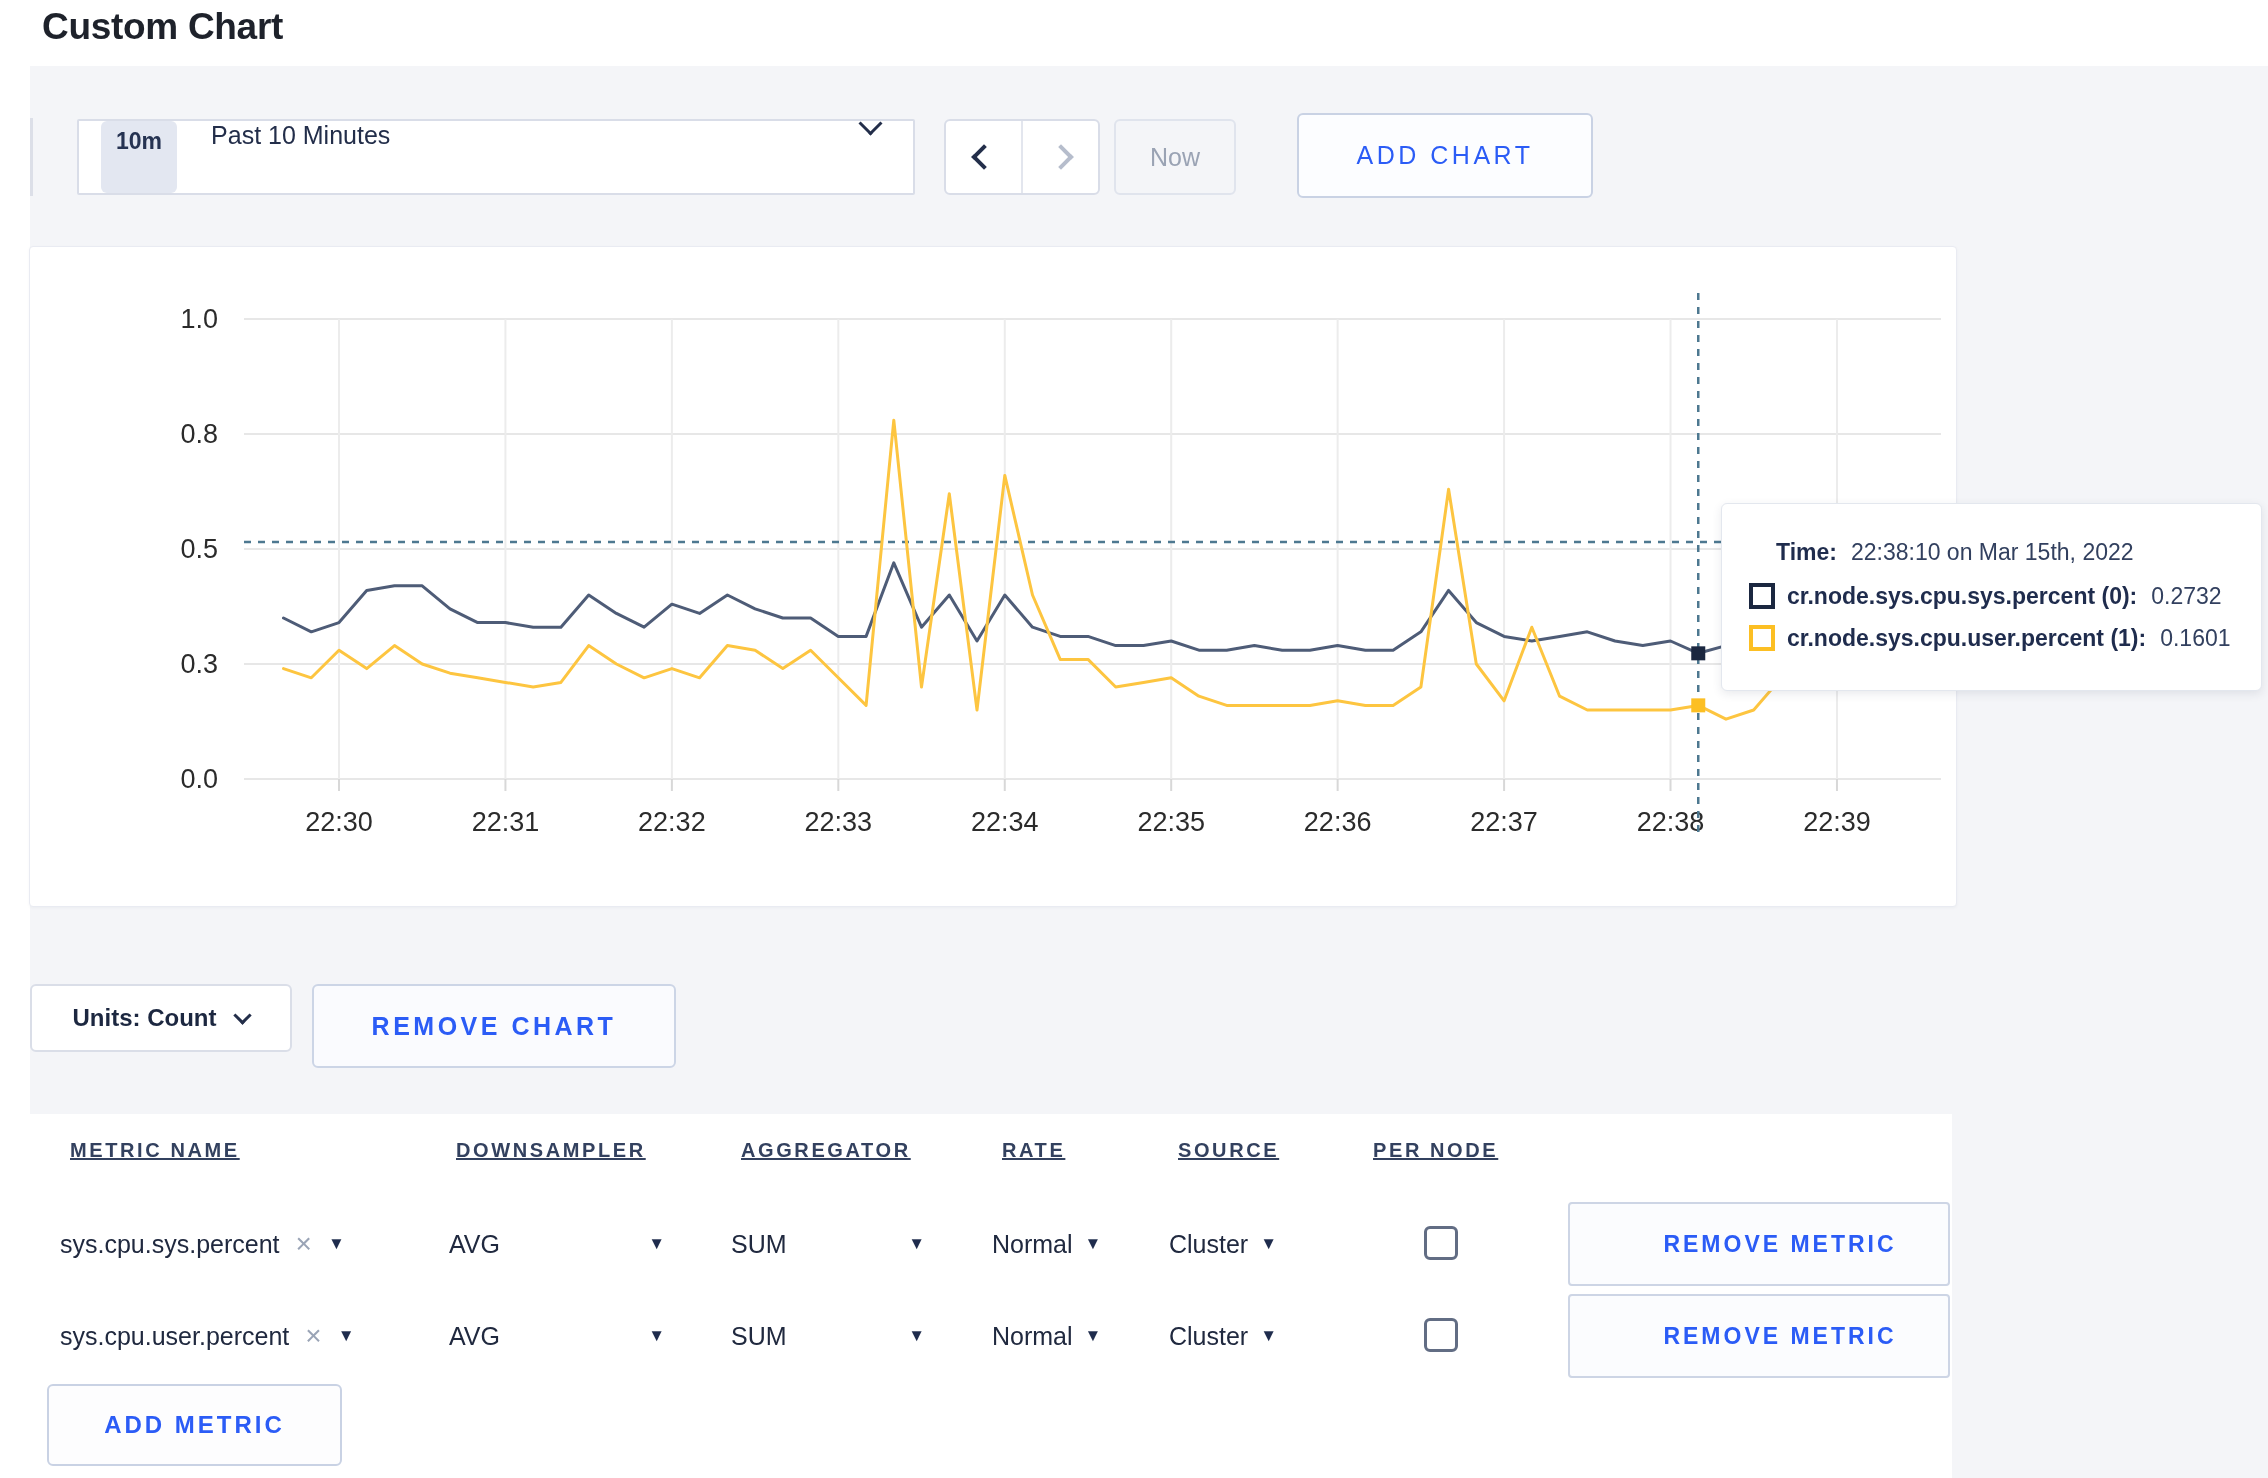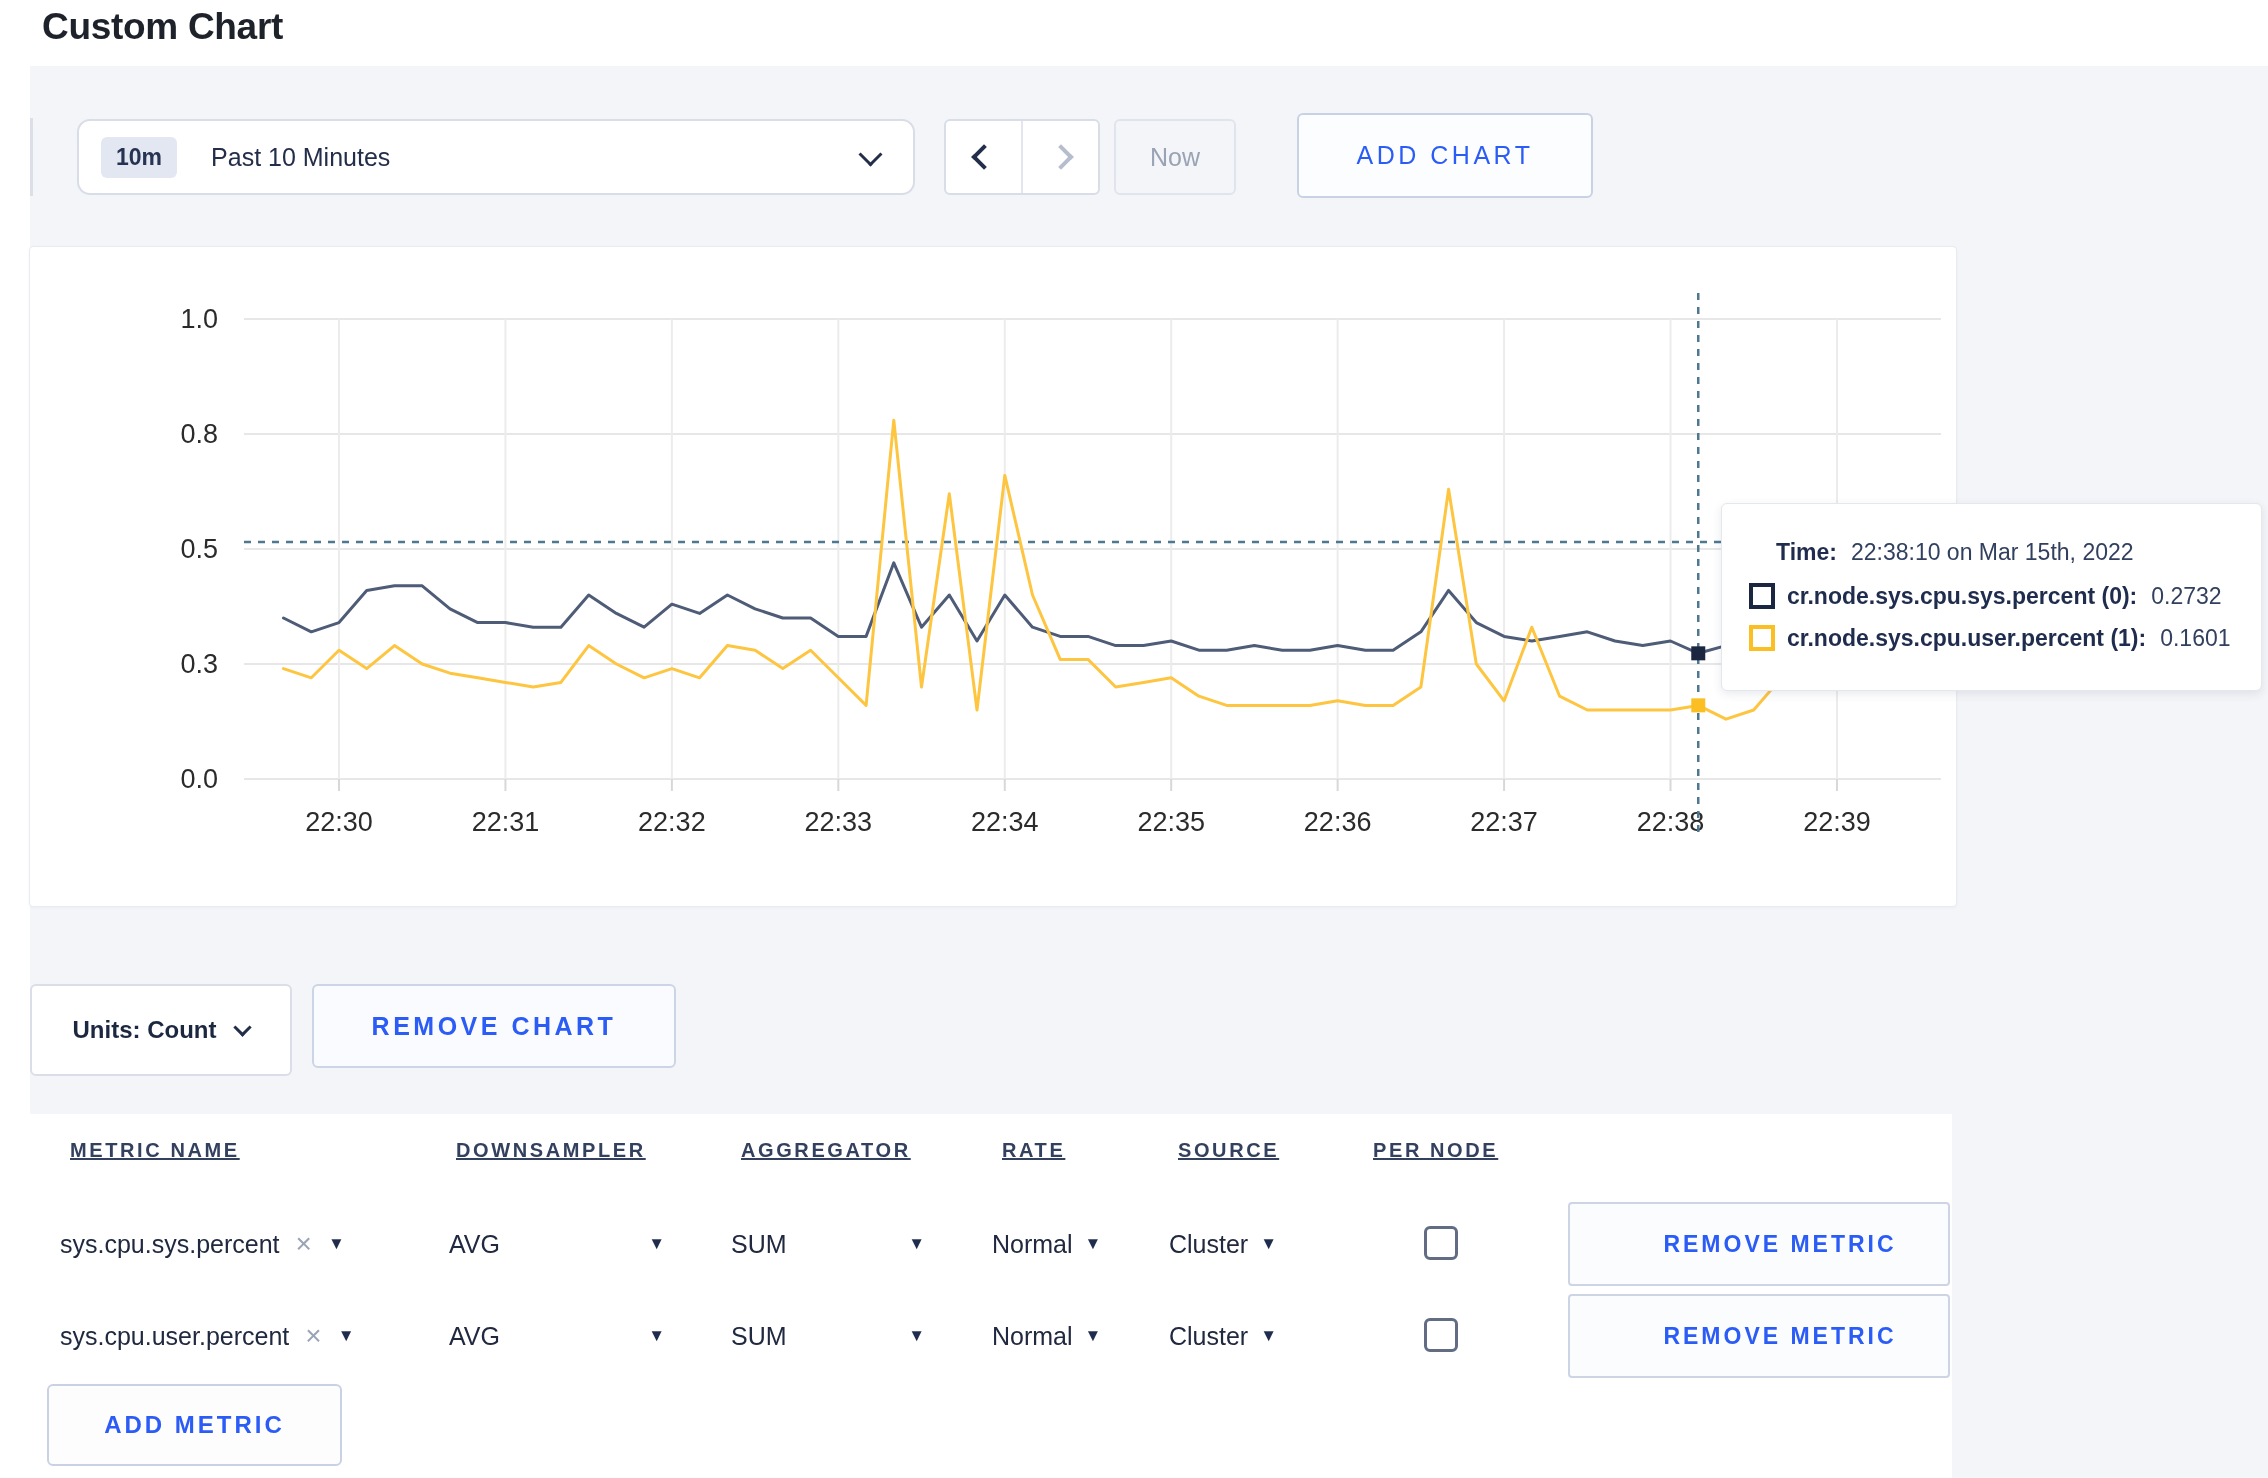--- a/index.html
+++ b/index.html
@@ -8,22 +8,22 @@
     background:#ffffff;font-family:"Liberation Sans",sans-serif;
     -webkit-font-smoothing:antialiased;
   }
   .content-panel{position:absolute;left:30px;top:66px;width:2238px;height:1412px;background:#f4f5f8;}
   .page-title{position:absolute;left:42px;top:6px;margin:0;font-size:37px;font-weight:600;color:#1e222b;letter-spacing:-0.3px;}
 
   
   .vdivider{position:absolute;left:30px;top:118px;width:3px;height:78px;background:#dcdfe8;}
   .time-select{
     position:absolute;left:77px;top:119px;width:838px;height:76px;background:#ffffff;
-    border:2px solid #d9dde8;border-radius:13px;box-sizing:border-box;
-    display:flex;align-items:center;cursor:pointer;
+    border:2px solid #d9dde8;border-radius:2px;box-sizing:border-box;
+    display:flex;cursor:pointer;
   }
   .ts-badge{margin-left:22px;background:#e3e7f1;color:#263352;font-weight:bold;font-size:23px;
     padding:9px 15px;border-radius:6px;line-height:1;}
   .ts-label{margin-left:34px;font-size:25px;color:#232e4a;}
   .time-select .chev{margin-left:auto;margin-right:34px;}
 
   .chev{display:inline-block;width:14px;height:14px;border-style:solid;border-color:#232e4a;border-width:0;}
   .chev.down{border-left-width:3px;border-bottom-width:3px;transform:rotate(-45deg);margin-top:-6px;}
   .chev.left{border-left-width:4px;border-bottom-width:4px;transform:rotate(45deg);}
   .chev.right{border-right-width:4px;border-top-width:4px;transform:rotate(45deg);}
@@ -61,21 +61,21 @@
     box-sizing:border-box;padding:25px 0 0 27px;z-index:5;
   }
   .tt-row{display:flex;align-items:center;height:42px;font-size:23px;}
   .tt-row.tt-time{padding-left:27px;height:46px;}
   .tt-label{font-weight:bold;color:#1f2c4d;}
   .tt-val{margin-left:14px;color:#32405f;}
   .tt-sq{width:18px;height:18px;border:4px solid #000;margin-right:12px;flex:none;background:#fff;}
 
   
   .units-btn{
-    position:absolute;left:30px;top:984px;width:262px;height:92px;background:#ffffff;
+    position:absolute;left:30px;top:984px;width:262px;height:68px;background:#ffffff;
     border:2px solid #dadee8;border-radius:6px;box-sizing:border-box;display:flex;
     align-items:center;justify-content:center;gap:20px;cursor:pointer;
   }
   .units-label{font-size:24px;font-weight:bold;color:#1c2740;}
   .remove-chart-btn{
     position:absolute;left:312px;top:984px;width:364px;height:84px;background:#fafbfe;
     border:2px solid #ccd5e6;border-radius:6px;color:#2b5cf6;font-size:25px;font-weight:bold;
     letter-spacing:3.5px;font-family:"Liberation Sans",sans-serif;cursor:pointer;
   }
 

